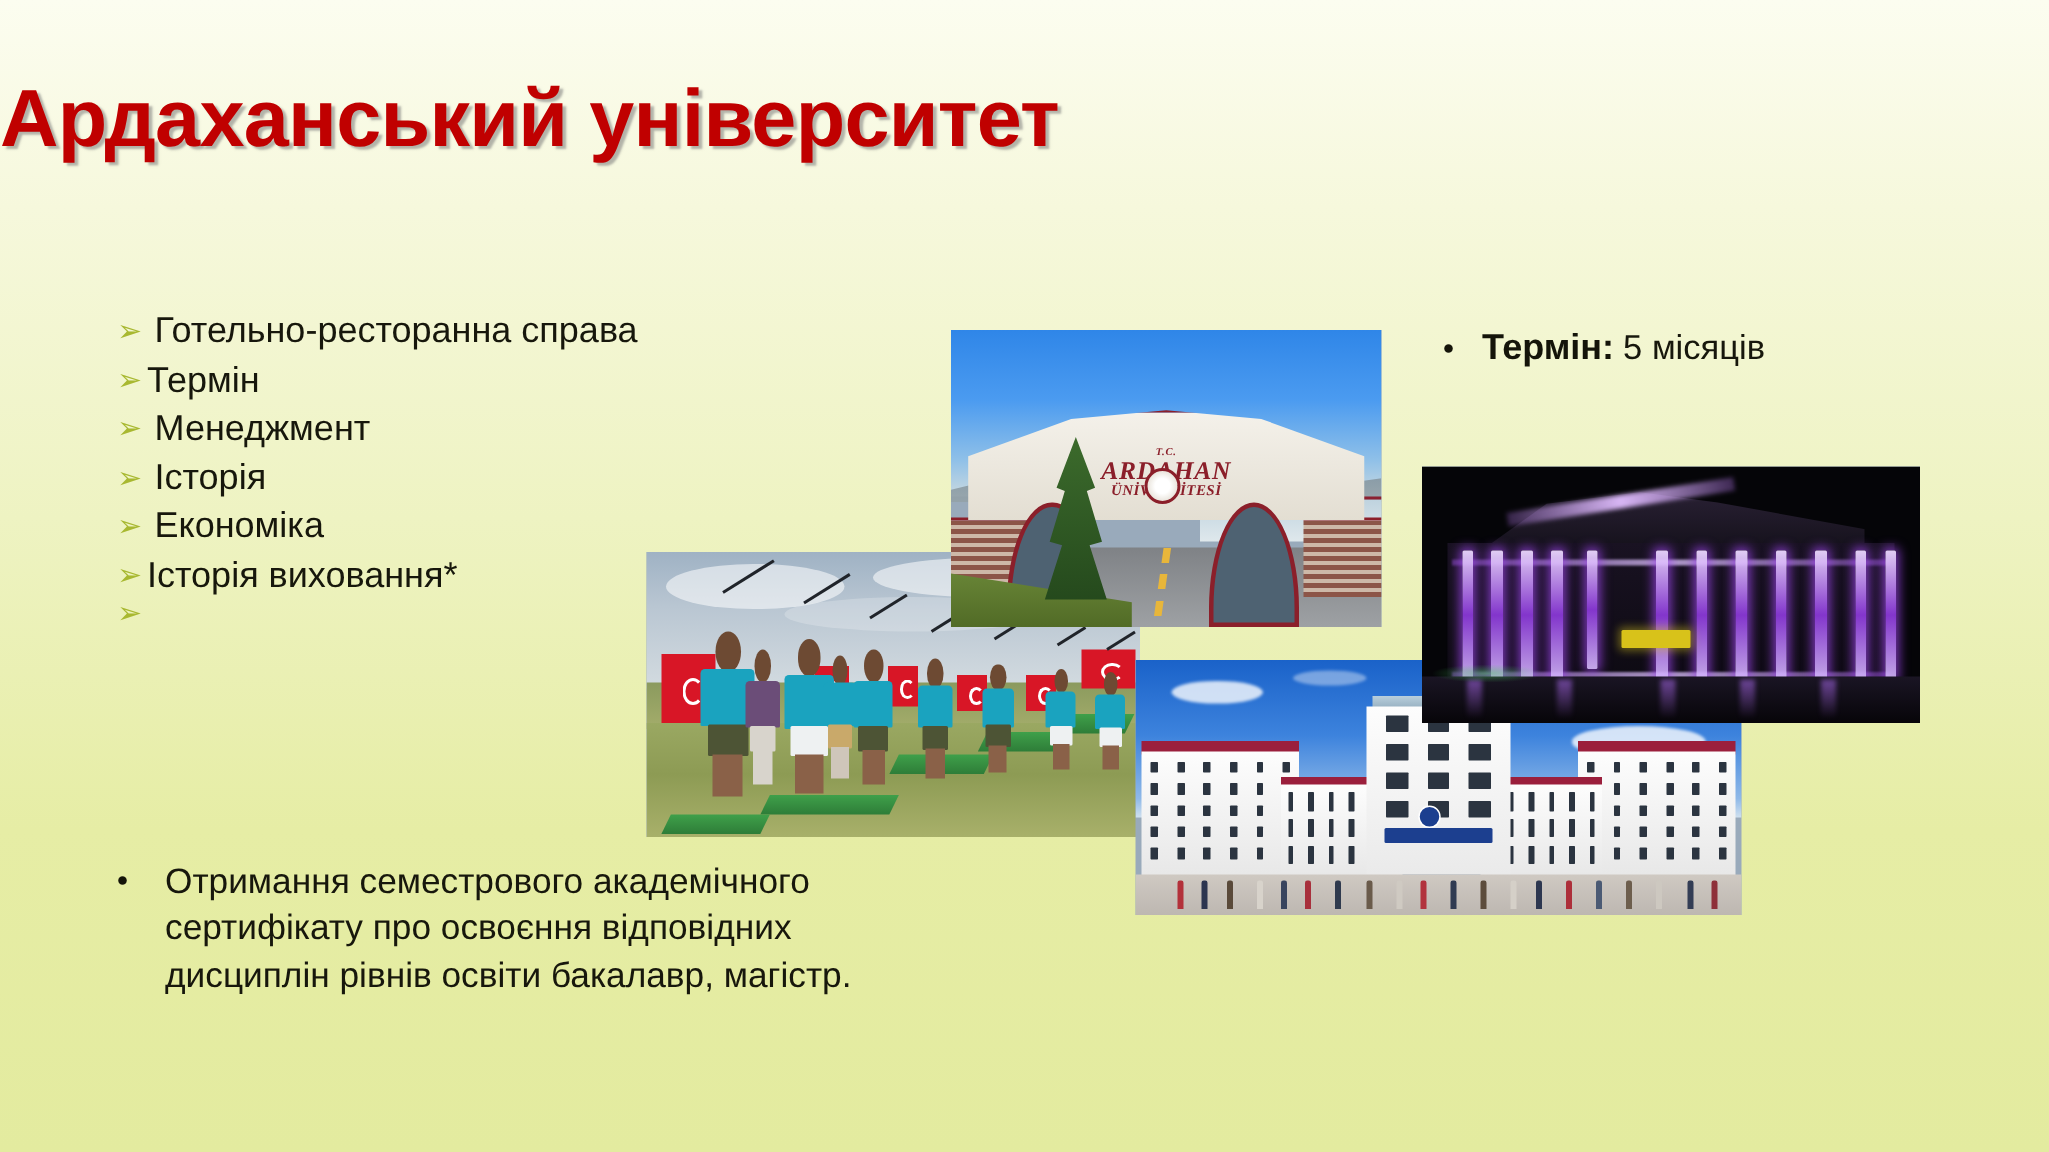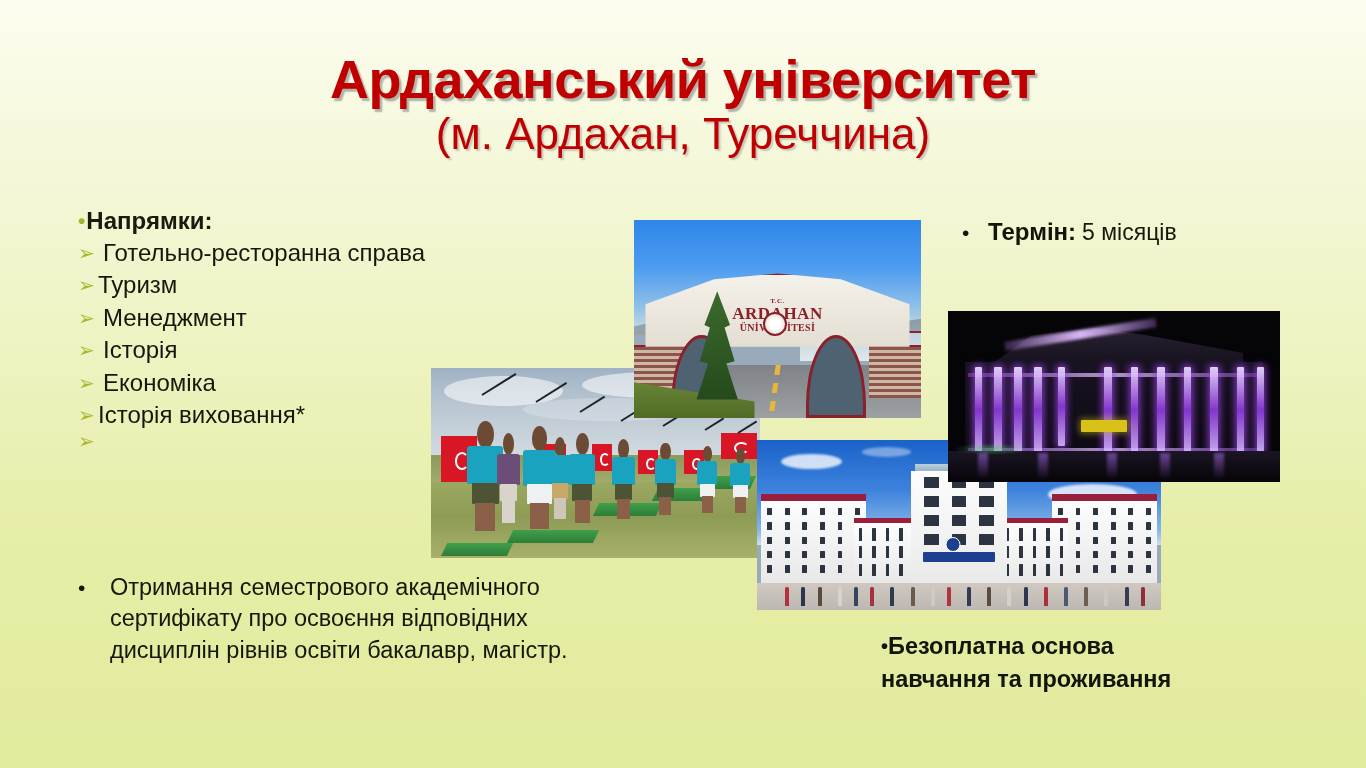--- a/index.html
+++ b/index.html
@@ -20,21 +20,20 @@
     background: linear-gradient(to bottom, #fcfdf0 0%, #f6f8dc 18%, #eef3c2 45%, #e6eda5 72%, #e3eb9f 100%);
     overflow: hidden;
   }
 
   
   #title-block {
     position: absolute;
     left: 0;
     top: 52px;
     width: 1366px;
-    text-align: center;
     line-height: 1.0;
   }
   #title-line1 {
     display: block;
     font-size: 54px;
     font-weight: bold;
     color: #c00000;
     letter-spacing: -0.5px;
     text-shadow: 2.5px 2.5px 1.5px rgba(120,120,120,0.55);
   }
@@ -176,20 +175,21 @@
     position:absolute; left:0; top:44%; width:100%; height:14%;
     background: linear-gradient(to bottom, #7d8f9c, #94a2a8);
     clip-path: polygon(0 70%, 12% 40%, 26% 62%, 42% 30%, 58% 58%, 74% 36%, 88% 60%, 100% 42%, 100% 100%, 0 100%);
     opacity: .9;
   }
   .gate-arch {
     position: absolute; left: 4%; top: 27%; width: 92%; height: 36%;
     background: linear-gradient(to bottom, #f4f1ea, #e3ded2);
     clip-path: polygon(0% 42%, 26% 8%, 50% 0%, 74% 8%, 100% 42%, 100% 100%, 0% 100%);
     border-top: 2px solid #8b1f2a;
+    font-style: italic;
   }
   .gate-hole {
     position: absolute; top: 58%; width: 21%; height: 42%;
     background: #4e6272;
     border-radius: 50% 50% 0 0 / 85% 85% 0 0;
     border: 3px solid #8b1f2a;
     box-sizing: border-box;
   }
   .gate-hole.l { left: 13%; }
   .gate-hole.r { left: 60%; }
@@ -379,35 +379,31 @@
   }
   .ppl { position:absolute; bottom:2.5%; width:4px; height:11%; border-radius:1.5px 1.5px 0 0; }
 </style>
 </head>
 <body>
 
 <div id="slide">
 
   <div id="title-block">
     <span id="title-line1">Ардаханський університет</span>
-    <span id="title-line2">(м. Ардахан, Туреччина)</span>
   </div>
 
   <div id="directions-block">
-    <div class="dir-head">
-      <span class="rb">•</span><span>Напрямки:</span>
-    </div>
 
     <div class="dir-item pad">
       <span class="chev">➢</span>
       <span class="txt">Готельно-ресторанна справа</span>
     </div>
     <div class="dir-item">
       <span class="chev">➢</span>
-      <span class="txt">Туризм</span>
+      <span class="txt">Термін</span>
     </div>
     <div class="dir-item pad">
       <span class="chev">➢</span>
       <span class="txt">Менеджмент</span>
     </div>
     <div class="dir-item pad">
       <span class="chev">➢</span>
       <span class="txt">Історія</span>
     </div>
     <div class="dir-item pad">
@@ -427,24 +423,20 @@
     <span id="cert-bullet">•</span>
     <div id="cert-text"><span>Отримання семестрового академічного </span><b>сертифікату</b><span> про освоєння відповідних дисциплін рівнів освіти бакалавр, магістр.</span></div>
   </div>
 
   <div id="term-block">
     <span id="term-bullet">•</span>
     <span id="term-label">Термін:</span>
     <span id="term-value">5 місяців</span>
   </div>
 
-  <div id="free-block">
-    <span class="rb2">•</span><span>Безоплатна основа</span><br>
-    <span>навчання та проживання</span>
-  </div>
 
   <div class="photo" id="photo-golf">
     <div class="ph-inner">
       <div class="golf-sky"></div>
       <div class="golf-cloud" style="left:4%;top:4%;width:36%;height:16%;"></div>
       <div class="golf-cloud" style="left:46%;top:2%;width:44%;height:14%;"></div>
       <div class="golf-cloud" style="left:28%;top:16%;width:52%;height:12%;opacity:.4;"></div>
       <div class="golf-grass-far"></div>
       <div class="golf-grass"></div>
 

